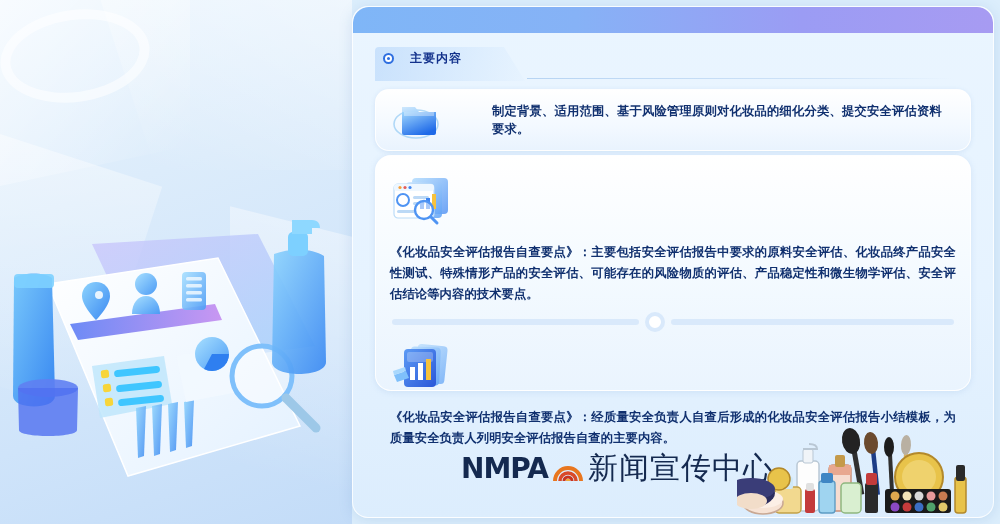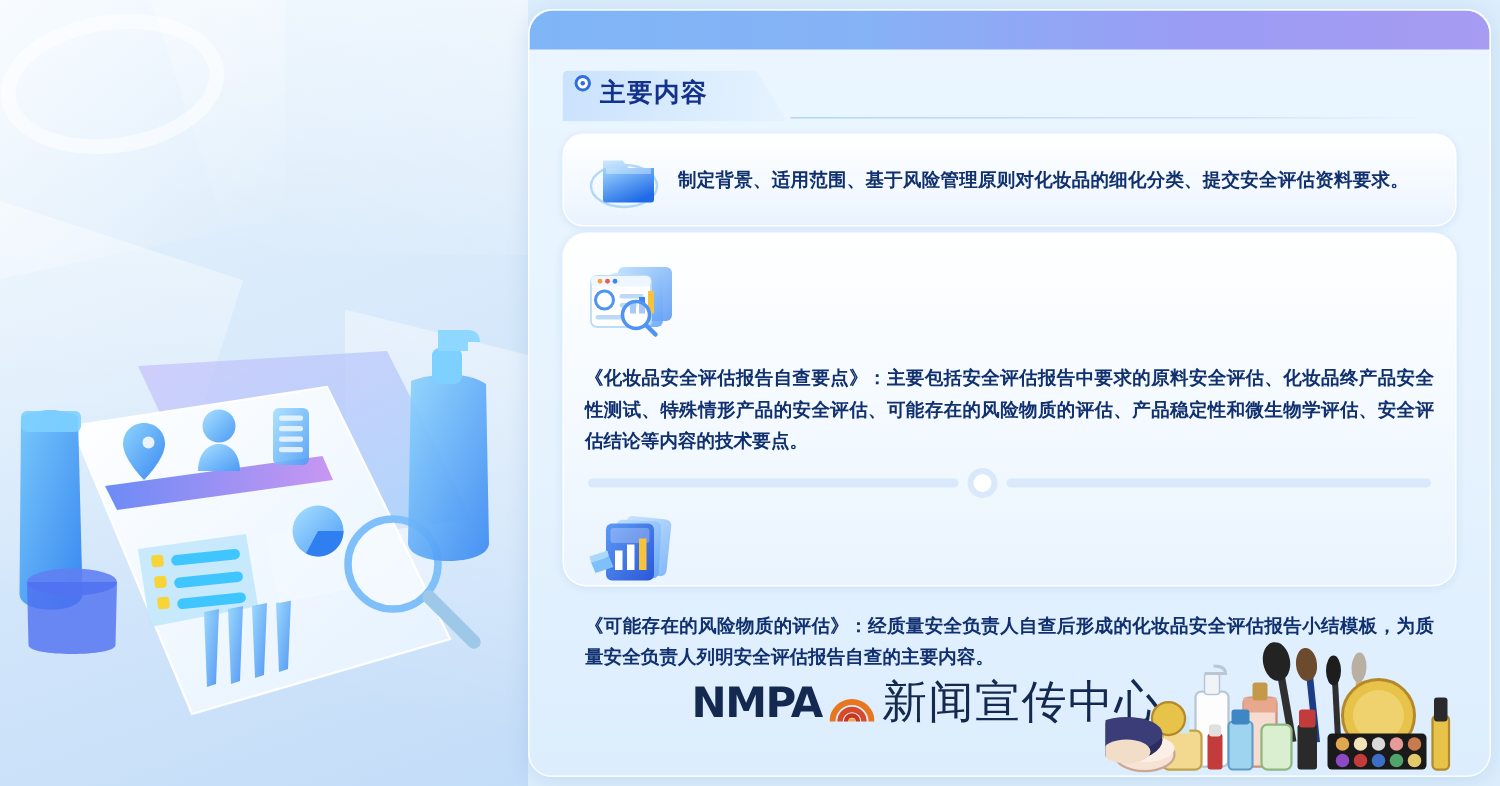--- a/index.html
+++ b/index.html
@@ -66,43 +66,43 @@
   
   .sec-head{ position:relative; height:40px; margin-top:14px; }
   .sec-head .tab{
     position:absolute; left:0; top:0; height:34px; min-width:150px;
     background:linear-gradient(100deg,rgba(175,210,250,.55),rgba(214,234,253,.12));
     clip-path:polygon(0 0,86% 0,100% 100%,0 100%);
     border-radius:4px 0 0 0;
   }
   .sec-head .label{
     position:absolute; left:8px; top:3px;
-    display:flex; gap:6px;
-    font-size:17px; font-weight:bold; color:#13328c; letter-spacing:1px;
+    display:flex; align-items:center; gap:16px;
+    font-size:12px; font-weight:bold; color:#13328c; letter-spacing:1px;
     font-family:"DejaVu Sans","Liberation Sans",sans-serif;
   }
   .bullet-ring{
     width:11px; height:11px; border-radius:50%;
     border:2px solid #2f6fe0; background:#fff; position:relative; flex:none;
   }
   .bullet-ring::after{
     content:""; position:absolute; left:2px; top:2px; width:3px; height:3px;
     border-radius:50%; background:#2f6fe0;
   }
   .sec-head .rule{
     position:absolute; left:152px; right:18px; top:31px; height:1px;
     background:linear-gradient(90deg,#b7d4f3,#cfe3f8 70%,rgba(207,227,248,0));
   }
 
   
   .mc-card{
     position:relative; margin-top:2px; height:62px;
     background:linear-gradient(180deg,#ffffff 0%,#f3f9ff 60%,#e9f3fe 100%);
     border-radius:14px; display:flex; align-items:center; padding:0 16px;
-    box-shadow:0 1px 5px rgba(120,165,215,.20); border:1px solid rgba(255,255,255,.9);
+    box-shadow:0 1px 5px rgba(120,165,215,.20); border:1px solid rgba(255,255,255,.9);gap:40px;
   }
   .mc-text{
     font-size:12.3px; color:#10306f; line-height:18px; font-weight:bold;
     font-family:"DejaVu Sans","Liberation Sans",sans-serif; letter-spacing:.2px;
   }
 
   
   .att-card{
     position:relative; margin-top:4px; height:236px;
     background:linear-gradient(180deg,#ffffff 0%,#f4faff 50%,#eaf4fe 100%);
@@ -331,21 +331,21 @@
           <rect x="14" y="8" width="32" height="38" rx="4" fill="url(#rg2)"></rect>
           <rect x="17" y="11" width="26" height="10" rx="2" fill="#ffffff" opacity=".25"></rect>
           <g>
             <rect x="20" y="26" width="5" height="13" fill="#ffffff"></rect>
             <rect x="28" y="22" width="5" height="17" fill="#ffffff"></rect>
             <rect x="36" y="18" width="5" height="21" fill="#f7c23c"></rect>
           </g>
           <path d="M4,34 l12,-4 l3,7 l-12,4 z" fill="#7fc0fb"></path>
           <path d="M4,34 l12,-4 l-1,-4 l-12,4 z" fill="#a9d8fd"></path>
         </svg>
-        <span class="att-text">《可能存在的风险物质的评估》：经质量安全负责人自查后形成的化妆品安全评估报告小结模板，为质量安全负责人列明安全评估报告自查的主要内容。</span>
+        <span class="att-text">《化妆品安全评估报告自查要点》：经质量安全负责人自查后形成的化妆品安全评估报告小结模板，为质量安全负责人列明安全评估报告自查的主要内容。</span>
       </div>
     </div>
 
     <div class="footer">
       <div class="nmpa">
         <span class="nmpa-word">NMPA</span>
         <svg width="30" height="28" viewBox="0 0 30 28">
           <g fill="none" stroke-linecap="butt">
             <path d="M2,26 A13,13 0 0 1 28,26" stroke="#e8761f" stroke-width="4"></path>
             <path d="M7,26 A8,8 0 0 1 23,26" stroke="#d94a2a" stroke-width="3.6"></path>

